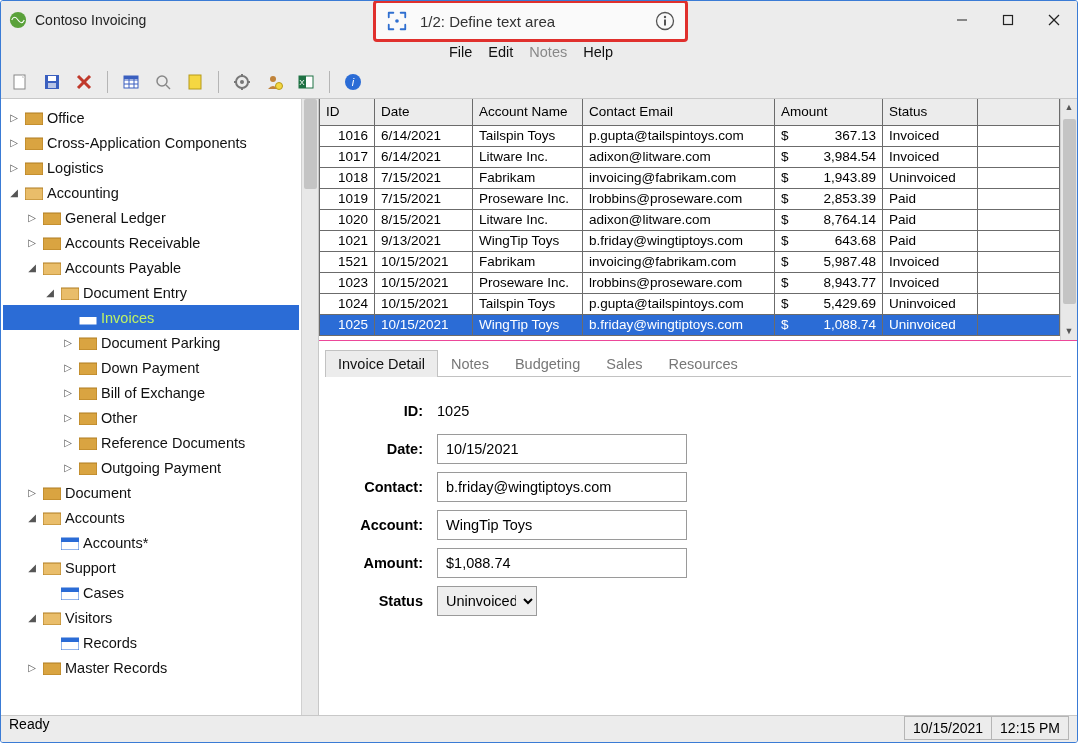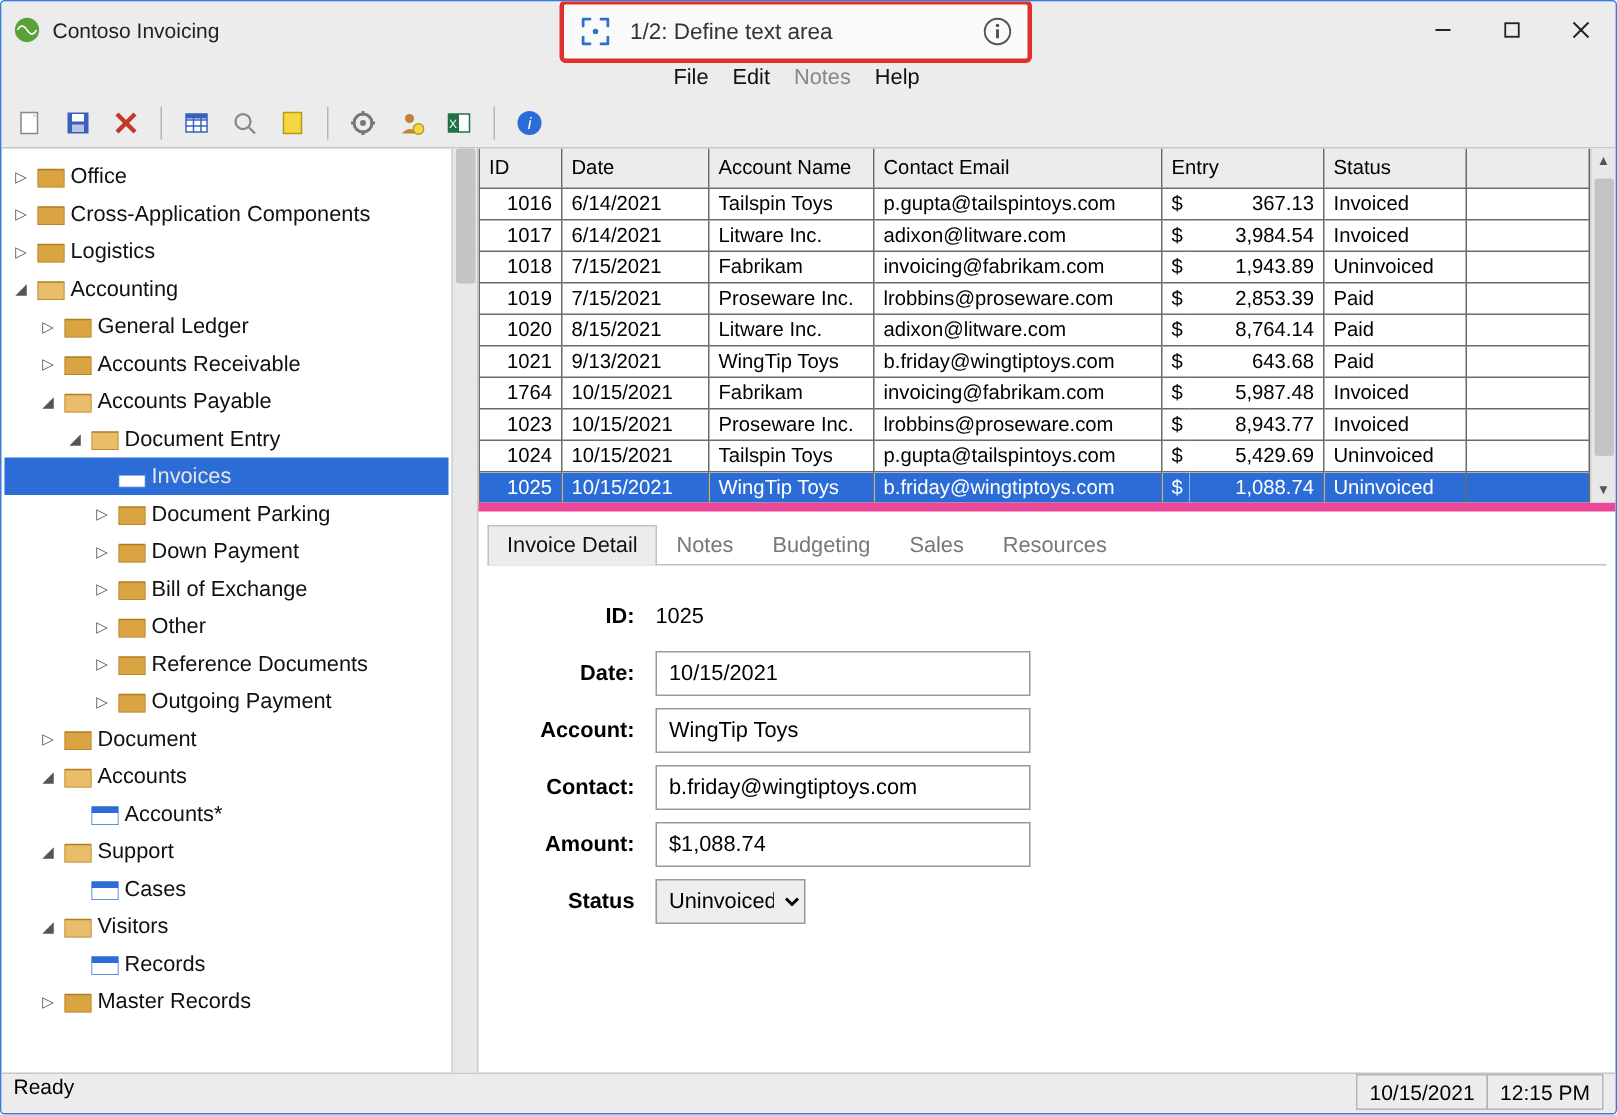--- a/index.html
+++ b/index.html
@@ -18,27 +18,27 @@
 .toolbar .tb-sep { width: 1px; height: 22px; background: #b5b5b5; margin: 0 2px; }
 .toolbar .tb-btn { width: 22px; height: 22px; display: flex; align-items: center; justify-content: center; }
 .main { display: flex; height: calc(743px - 38px - 26px - 34px - 29px); }
 .tree-wrap { width: 318px; border-right: 1px solid #c8c8c8; display:flex; }
 .tree { flex:1; padding: 6px 2px; overflow: hidden; font-size: 14.5px; color: #111; }
 .tree-scroll { width: 17px; background: #e8e8e8; position: relative; border-left:1px solid #d0d0d0; }
 .tree-scroll .thumb { position: absolute; top: 0; left: 2px; width: 13px; height: 90px; background: #c4c4c4; border-radius: 2px; }
 .tree-row { display: flex; align-items: center; height: 25px; padding-left: 4px; white-space: nowrap; }
 .tree-row .arrow { width: 14px; text-align: center; color: #555; font-size: 10px; }
 .tree-row .fld { width: 18px; height: 14px; margin: 0 4px; }
-.tree-row.sel { background: #2b6cd6; color: #e5e5e5; }
+.tree-row.sel { background: #2b6cd6; color: #bef264; }
 .tree-row.sel .arrow { color:#fff; }
 .indent1 { padding-left: 22px; }
 .indent2 { padding-left: 40px; }
 .indent3 { padding-left: 58px; }
 .right { flex: 1; display: flex; flex-direction: column; }
-.grid-wrap { height: 242px; border-bottom: 6px solid #ec4899; position: relative; display:flex; }
+.grid-wrap { height: 242px; border-bottom: 1px solid #ec4899; position: relative; display:flex; }
 .grid { flex:1; overflow:hidden; }
 .grid table { border-collapse: collapse; width: 100%; font-size: 13.5px; }
 .grid th, .grid td { border: 1px solid #6b6b6b; padding: 2px 6px; height: 21px; text-align: left; white-space: nowrap; overflow:hidden; }
 .grid th { background: #ececec; font-weight: 400; height: 26px; border-top:none; }
 .grid td.id { text-align: right; }
 .grid td.amt-sym { text-align: left; border-right:none; width:18px; padding-right:0; }
 .grid td.amt-val { text-align: right; border-left:none; padding-left:0; }
 .grid tr.sel td { background: #2b6cd6; color: #fff; }
 .grid-scroll { width:17px; background:#e8e8e8; position:relative; border-left:1px solid #d0d0d0; }
 .grid-scroll .arr { height:17px; text-align:center; font-size:9px; color:#555; line-height:17px; }
@@ -371,21 +371,21 @@
               <col style="width:90px">
               <col style="width:95px">
               <col>
             </colgroup>
           <thead>
               <tr>
             <th>ID</th>
             <th>Date</th>
             <th>Account Name</th>
             <th>Contact Email</th>
-            <th colspan="2">Entry</th>
+            <th colspan="2">Amount</th>
             <th>Status</th>
             <th></th>
           </tr>
             </thead>
           <tbody id="grid-body">
               <tr>
                 <td class="id">1016</td>
                 <td>6/14/2021</td>
                 <td>Tailspin Toys</td>
                 <td>p.gupta@tailspintoys.com</td>
@@ -438,21 +438,21 @@
                 <td class="id">1021</td>
                 <td>9/13/2021</td>
                 <td>WingTip Toys</td>
                 <td>b.friday@wingtiptoys.com</td>
                 <td class="amt-sym">$</td>
                 <td class="amt-val">643.68</td>
                 <td>Paid</td>
                 <td></td>
               </tr>
               <tr>
-                <td class="id">1764</td>
+                <td class="id">1521</td>
                 <td>10/15/2021</td>
                 <td>Fabrikam</td>
                 <td>invoicing@fabrikam.com</td>
                 <td class="amt-sym">$</td>
                 <td class="amt-val">5,987.48</td>
                 <td>Invoiced</td>
                 <td></td>
               </tr>
               <tr>
                 <td class="id">1023</td>
@@ -505,26 +505,26 @@
       <div class="form">
         <div class="form-row">
             <label>ID:</label>
             <span class="val">1025</span>
           </div>
         <div class="form-row">
             <label>Date:</label>
             <input value="10/15/2021" style="">
           </div>
         <div class="form-row">
+            <label>Contact:</label>
+            <input value="b.friday@wingtiptoys.com" style="">
+          </div>
+        <div class="form-row">
             <label>Account:</label>
             <input value="WingTip Toys" style="">
-          </div>
-        <div class="form-row">
-            <label>Contact:</label>
-            <input value="b.friday@wingtiptoys.com" style="">
           </div>
         <div class="form-row">
             <label>Amount:</label>
             <input value="$1,088.74" style="">
           </div>
         <div class="form-row">
             <label>Status</label>
             <select><option>Uninvoiced</option></select>
           </div>
       </div>

